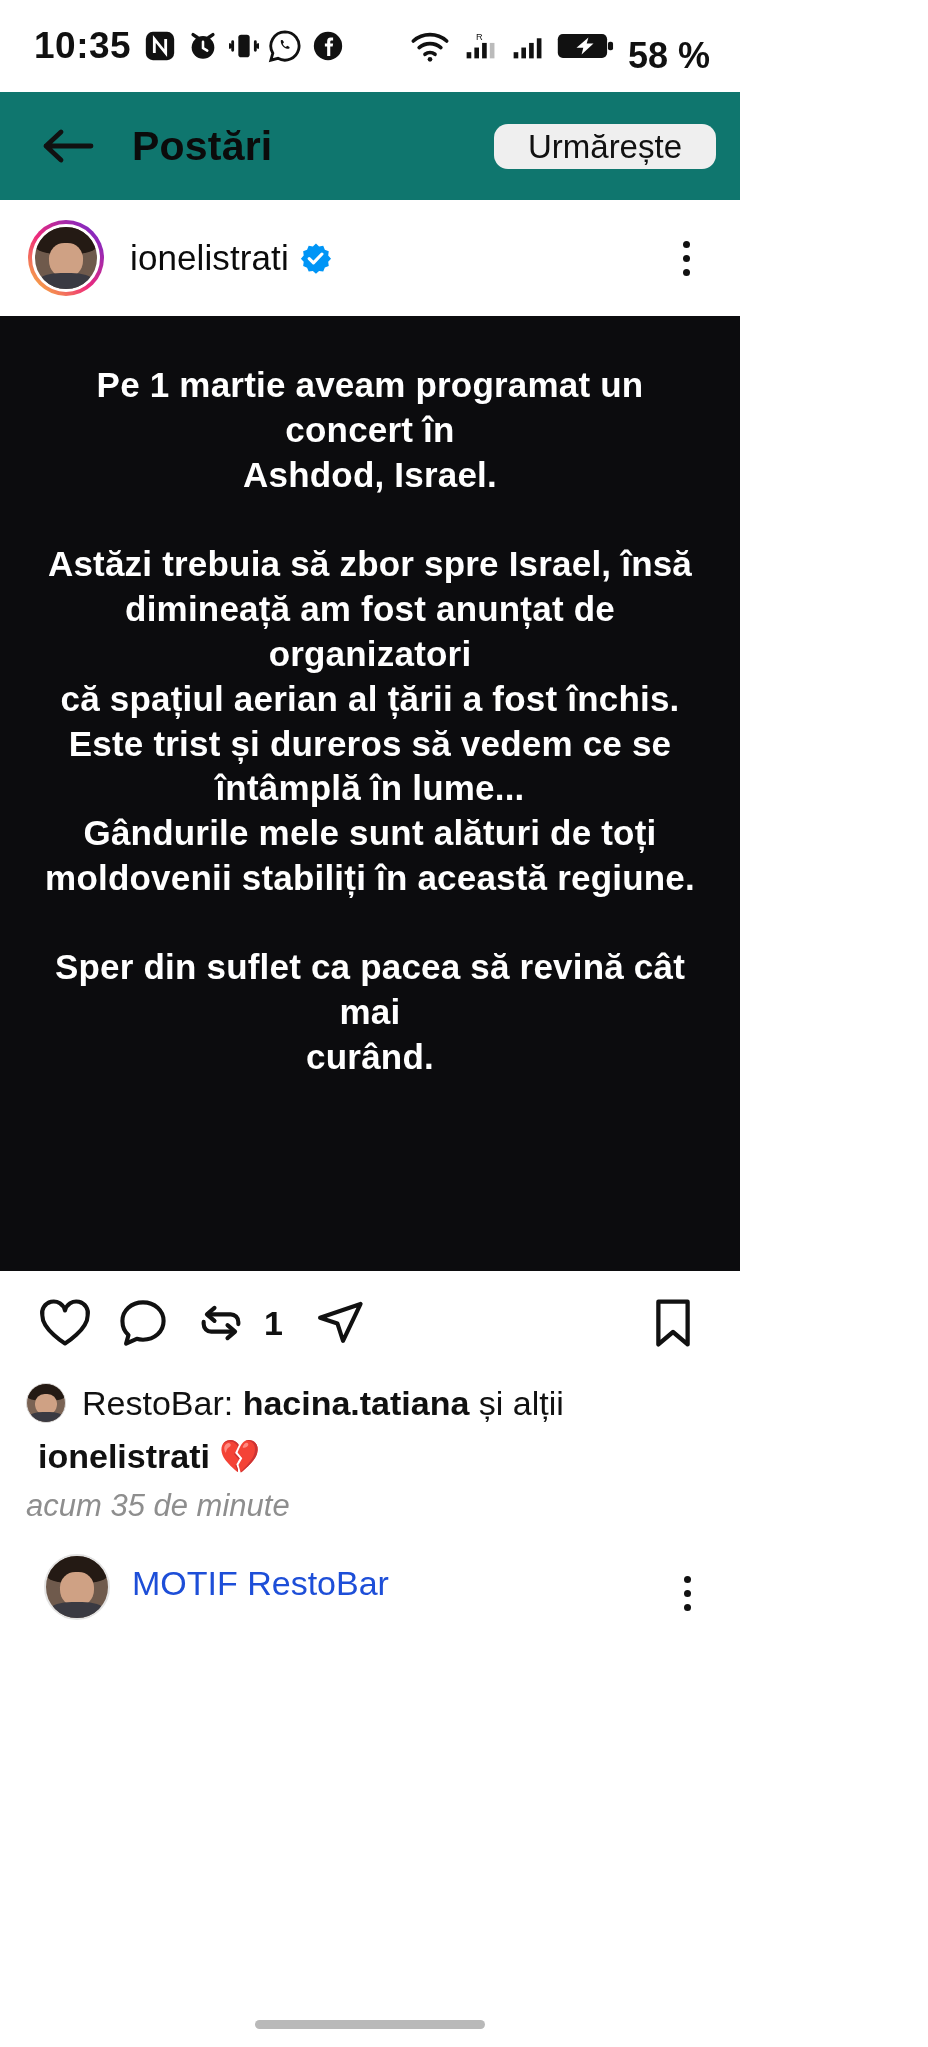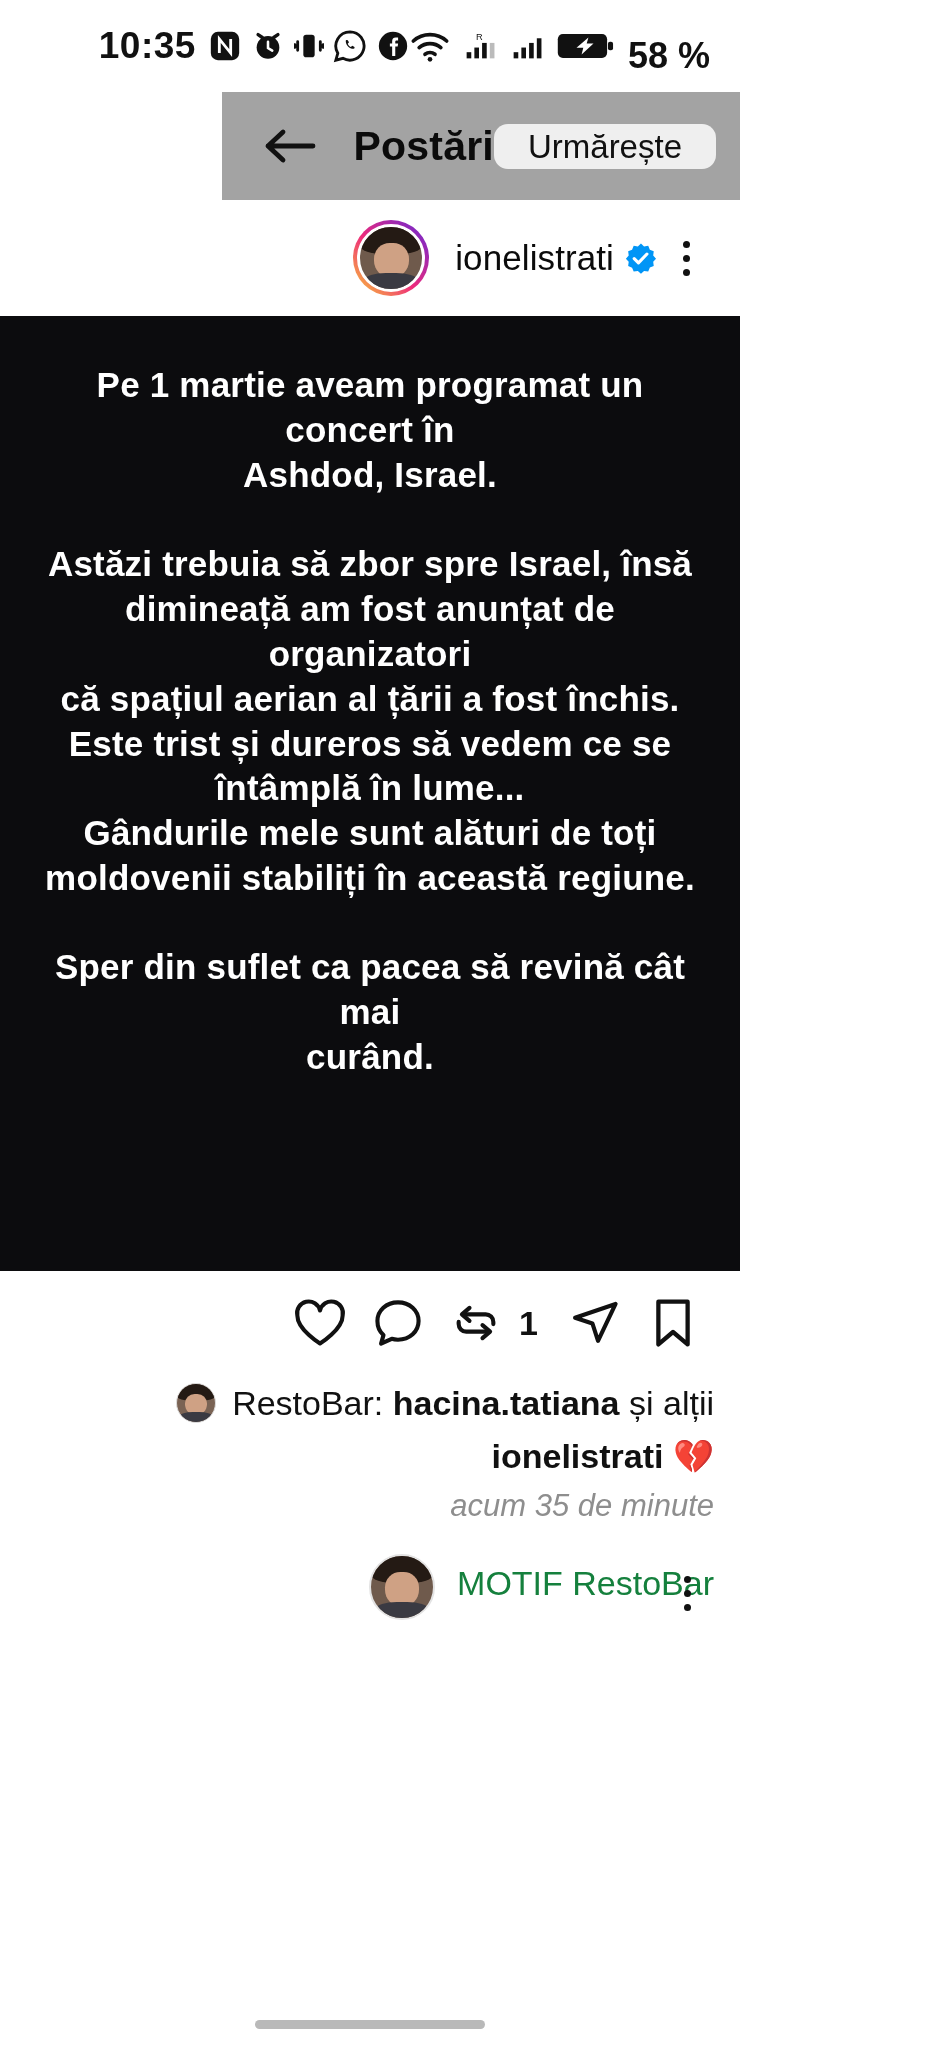--- a/index.html
+++ b/index.html
@@ -10,21 +10,20 @@
     font-family: "Liberation Sans", sans-serif;
     overflow: hidden;
   }
   .phone {
     width: 740px;
     height: 2047px;
     position: relative;
     background: #ffffff;
     display: flex;
     flex-direction: column;
-    align-items: flex-end;
   }
 
   
   .statusbar {
     height: 92px;
     display: flex;
     align-items: center;
     padding: 0 30px 0 34px;
     background: #ffffff;
     flex: 0 0 auto;
@@ -59,21 +58,21 @@
     margin-left: 2px;
     margin-top: 20px;
   }
 
   
   .header {
     height: 108px;
     display: flex;
     align-items: center;
     padding: 0 24px 0 34px;
-    background: #a3a3a3;
+    background: #0f766e;
     flex: 0 0 auto;
   }
   .back-btn {
     width: 66px; height: 66px;
     display: flex; align-items: center; justify-content: center;
     cursor: pointer;
   }
   .header-title {
     font-size: 41px;
     font-weight: bold;
@@ -264,21 +263,21 @@
     padding-top: 2px;
   }
   .comment-head {
     font-size: 34px;
     color: #111;
   }
   .comment-head .cu { font-weight: bold; }
   .comment-head .others { color: #111; }
   .comment-text {
     font-size: 34px;
-    color: #15803d;
+    color: #1d4ed8;
     margin-top: 8px;
   }
   .comment-dots {
     position: absolute;
     right: 28px; top: 44px;
     width: 50px; height: 50px;
     display: flex; flex-direction: column;
     align-items: center; justify-content: center; gap: 7px;
     cursor: pointer;
   }

